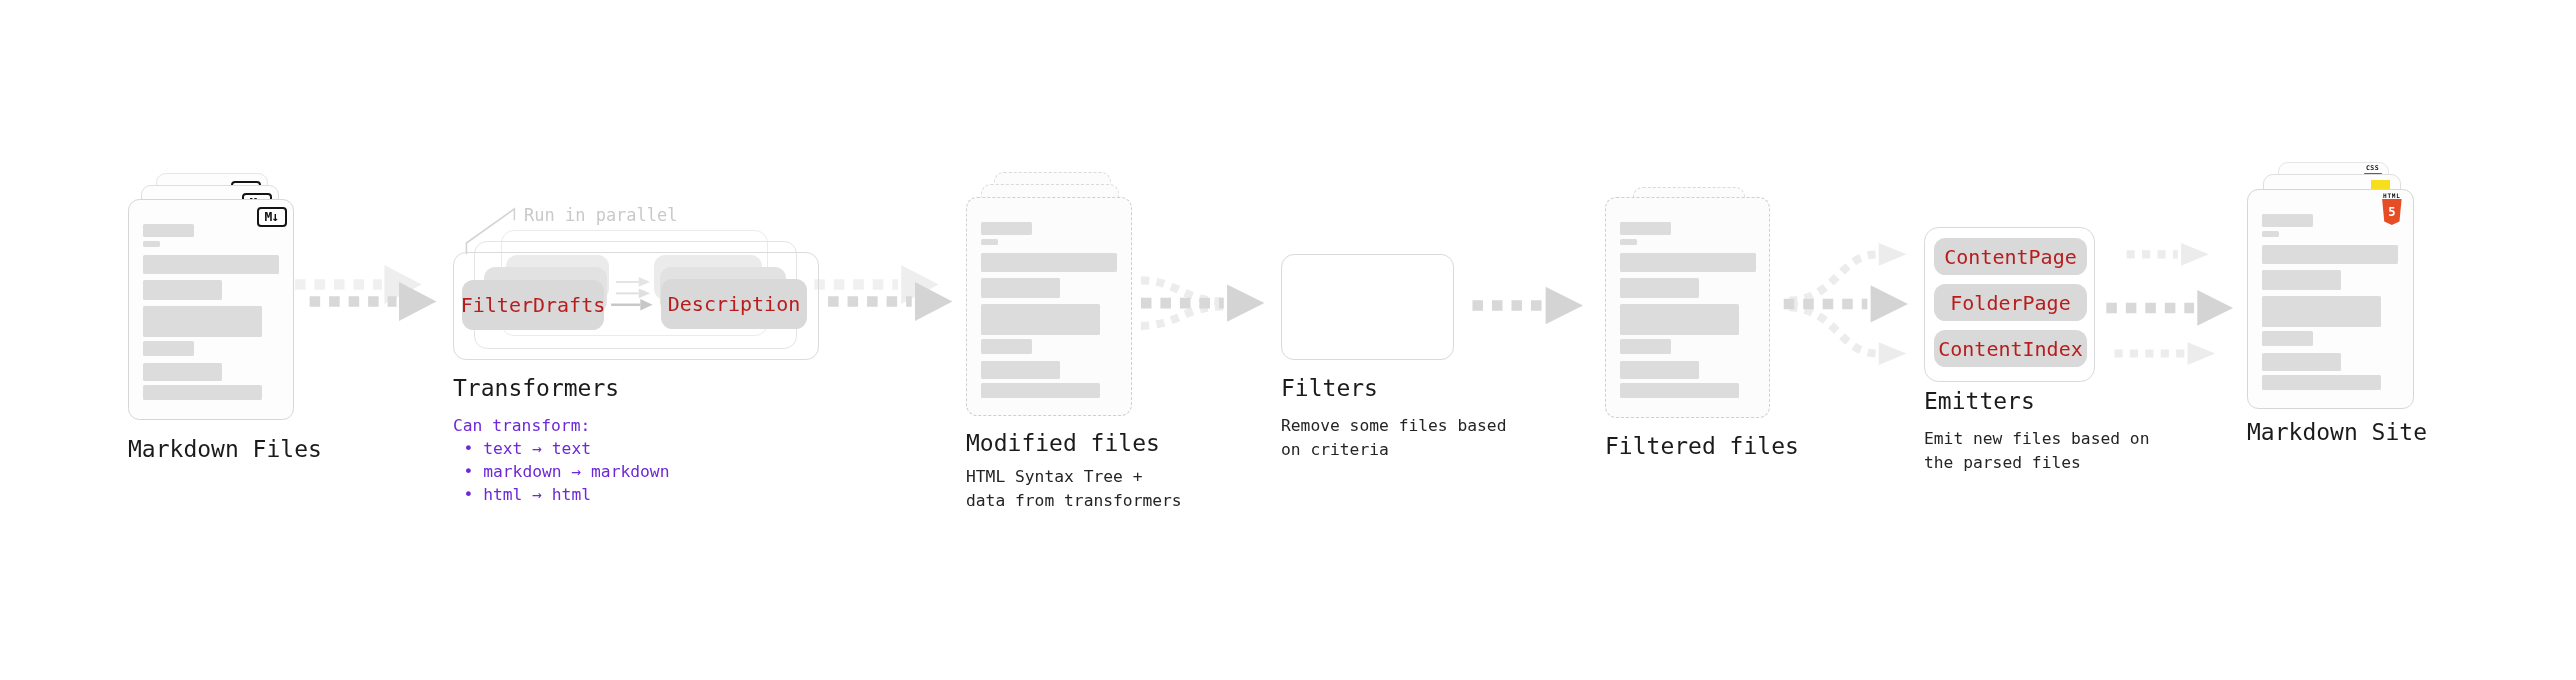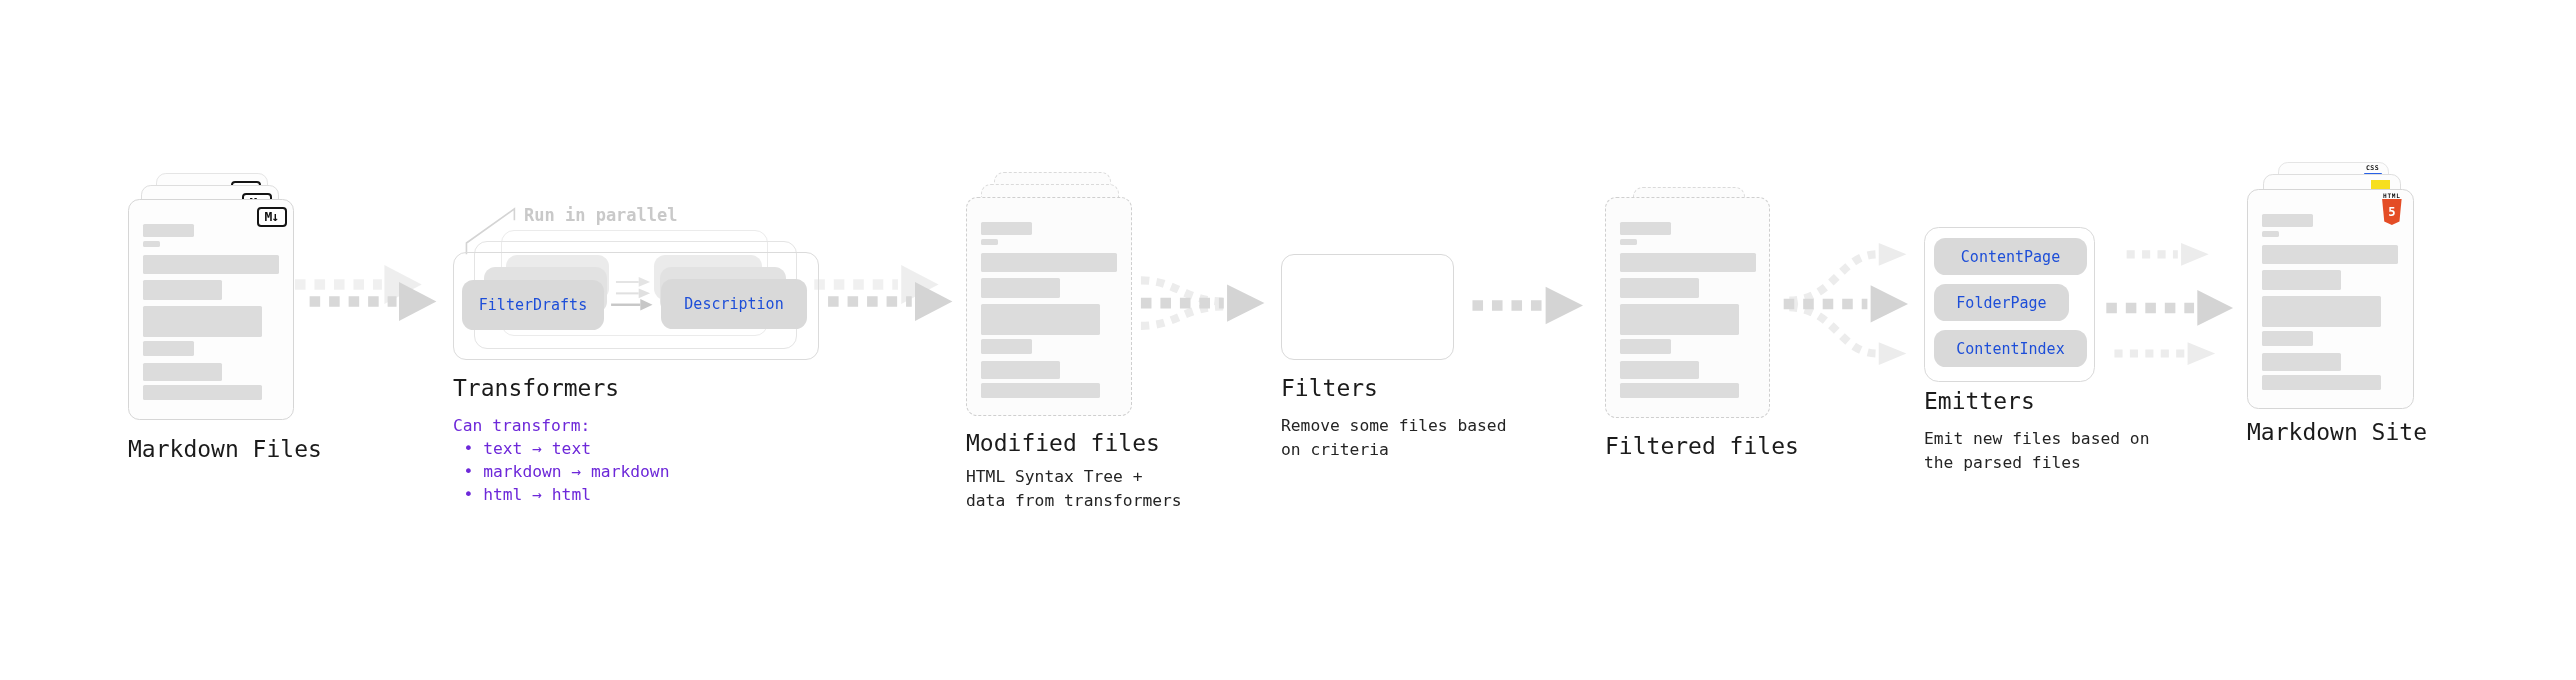--- a/index.html
+++ b/index.html
@@ -15,21 +15,21 @@
   
   .md-badge{position:absolute;top:6.5px;right:6.5px;width:30px;height:20.3px;background:#ffffff;
             border:2.4px solid #141414;border-radius:4.1px;font-size:13px;font-weight:bold;
             display:flex;align-items:center;justify-content:center;letter-spacing:-0.8px;color:#111;box-sizing:border-box;}
   
   .obox{position:absolute;border:1.6px solid #dbdbdb;border-radius:13px;box-sizing:border-box;background:transparent;}
   .obox.mid{border-color:#e4e4e4;}
   .obox.backmost{border-color:#ebebeb;}
   .panel{position:absolute;background:#ffffff;border:1.6px solid #d9d9d9;border-radius:13px;box-sizing:border-box;}
   .pill{position:absolute;background:#d9d9d9;border-radius:11.4px;display:flex;align-items:center;justify-content:center;
-        font-size:15px;color:#1d4ed8;box-sizing:border-box;}
+        font-size:20px;color:#b91c1c;box-sizing:border-box;}
   .pill.echo1{background:#e2e2e2;}
   .pill.echo2{background:#ebebeb;}
   
   .title{position:absolute;font-size:23px;line-height:1.15;color:#1b1b1b;white-space:nowrap;}
   .desc{position:absolute;font-size:16.3px;line-height:24.4px;color:#242424;white-space:pre-line;}
   .desc-list{position:absolute;font-size:16.3px;line-height:23px;color:#6d28d9;}
   .desc-list .bullet{padding-left:10.6px;}
   .annotation{position:absolute;font-size:17px;color:#c9c9c9;white-space:nowrap;}
   
   .css-badge{position:absolute;top:3.3px;right:6.5px;width:18px;text-align:center;}
@@ -142,21 +142,21 @@
   <div class="obox" style="left:453px;top:252px;width:366px;height:108px;"></div>
 
   <div class="pill echo2" style="left:506px;top:255px;width:103px;height:45px;"></div>
   <div class="pill echo1" style="left:484px;top:267px;width:123px;height:46px;"></div>
   <div class="pill" style="left:462px;top:280px;width:142px;height:50px;">FilterDrafts</div>
 
   <div class="pill echo2" style="left:654px;top:255px;width:108px;height:45px;"></div>
   <div class="pill echo1" style="left:660px;top:267px;width:126px;height:46px;"></div>
   <div class="pill" style="left:661px;top:279px;width:146px;height:50px;">Description</div>
 
-  <div class="annotation" style="left:524px;top:205px;font-weight:bold;">Run in parallel</div>
+  <div class="annotation" style="left:524px;top:205px;">Run in parallel</div>
   <div class="title" style="left:453px;top:375px;">Transformers</div>
   <div class="desc-list" style="left:453px;top:414px;">
     <div>Can transform:</div>
     <div class="bullet">• text → text</div>
     <div class="bullet">• markdown → markdown</div>
     <div class="bullet">• html → html</div>
   </div>
 
   <div class="card dashed back2" style="left:994px;top:172px;width:117px;height:89px;"></div>
   <div class="card dashed back1" style="left:981px;top:184px;width:138px;height:89px;"></div>
@@ -187,21 +187,21 @@
     <div class="bar" style="top:80px;width:79px;height:19.5px;"></div>
     <div class="bar" style="top:106px;width:119px;height:31px;"></div>
     <div class="bar" style="top:141px;width:51px;height:15.4px;"></div>
     <div class="bar" style="top:163px;width:79px;height:18px;"></div>
     <div class="bar" style="top:185px;width:119px;height:15.4px;"></div>
   </div>
   <div class="title" style="left:1605px;top:433px;">Filtered files</div>
 
   <div class="panel" style="left:1924px;top:227px;width:171px;height:155px;border-radius:14.6px;"></div>
   <div class="pill" style="left:1934px;top:238px;width:153px;height:37px;">ContentPage</div>
-  <div class="pill" style="left:1934px;top:284px;width:135px;height:37px;">FolderPage</div>
+  <div class="pill" style="left:1934px;top:284px;width:153px;height:37px;">FolderPage</div>
   <div class="pill" style="left:1934px;top:330px;width:153px;height:37px;">ContentIndex</div>
   <div class="title" style="left:1924px;top:388px;">Emitters</div>
   <div class="desc" style="left:1924px;top:427px;">Emit new files based on
 the parsed files</div>
 
   <div class="card back2" style="left:2278px;top:162px;width:111px;height:89px;">
     <div class="css-badge">
       <div class="css-txt">CSS</div>
       <div class="css-bar" id="css-bar" style="background: rgb(39, 96, 230);"></div>
     </div>

